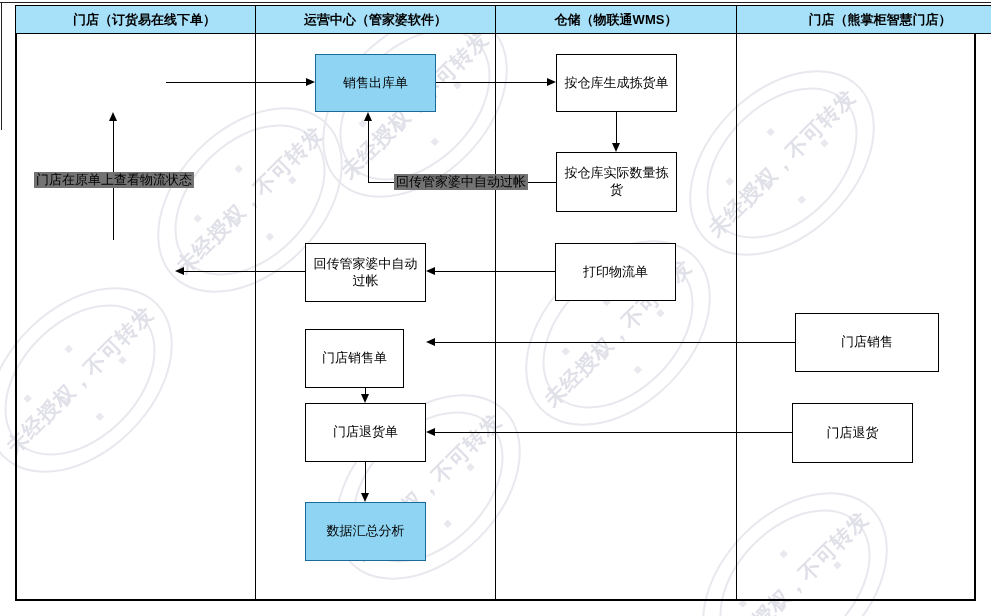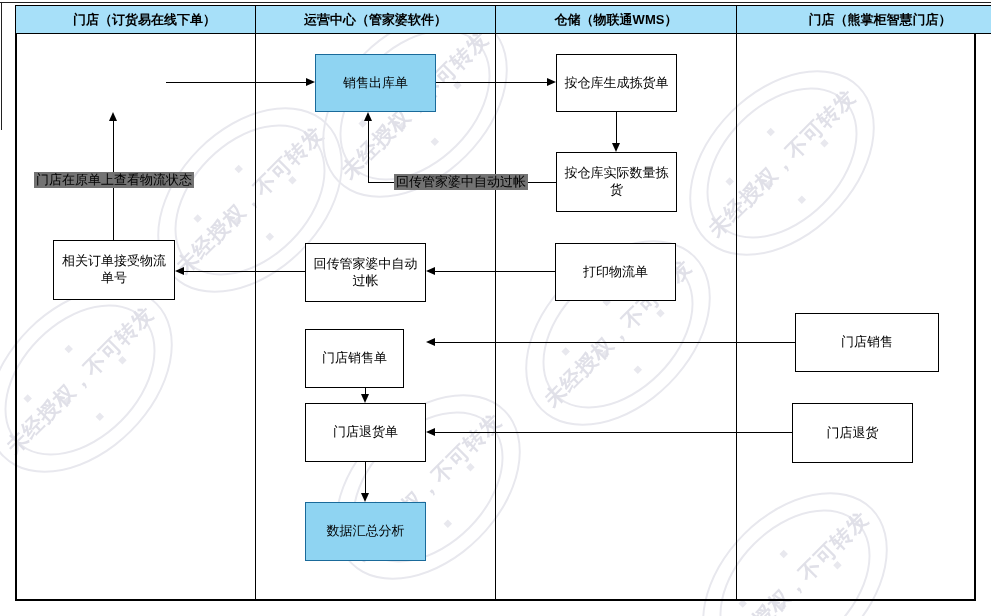--- a/index.html
+++ b/index.html
@@ -186,23 +186,20 @@
 
   <div class="node hl" style="left:315px;top:54px;width:121px;height:58px">
       <span>销售出库单</span>
     </div>
   <div class="node" style="left:556px;top:54px;width:121px;height:58px">
       <span>按仓库生成拣货单</span>
     </div>
   <div class="node" style="left:556px;top:152px;width:121px;height:60px">
       <span>按仓库实际数量拣货</span>
     </div>
-  <div class="node" style="left:53px;top:240px;width:122px;height:60px">
-      <span>相关订单接受物流单号</span>
-    </div>
   <div class="node" style="left:305px;top:243px;width:121px;height:59px">
       <span>回传管家婆中自动过帐</span>
     </div>
   <div class="node" style="left:555px;top:243px;width:121px;height:58px">
       <span>打印物流单</span>
     </div>
   <div class="node" style="left:305px;top:329px;width:99px;height:59px">
       <span>门店销售单</span>
     </div>
   <div class="node" style="left:795px;top:313px;width:144px;height:59px">

